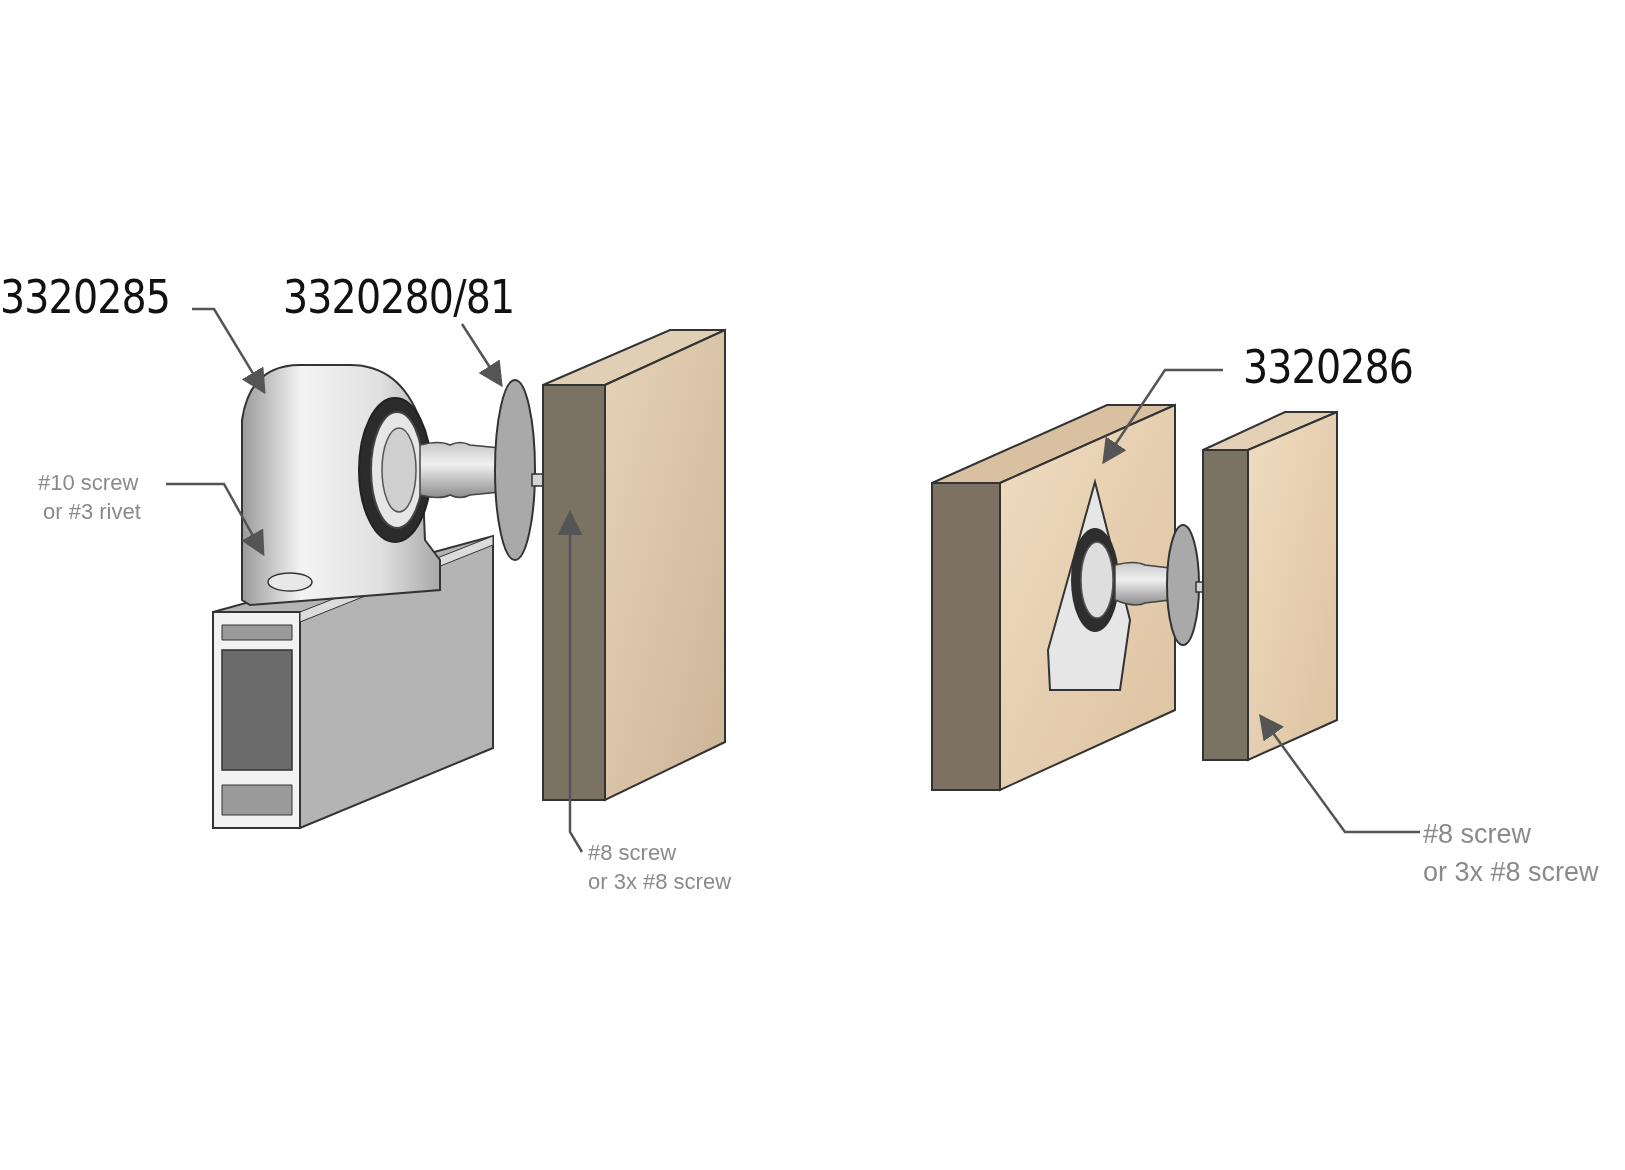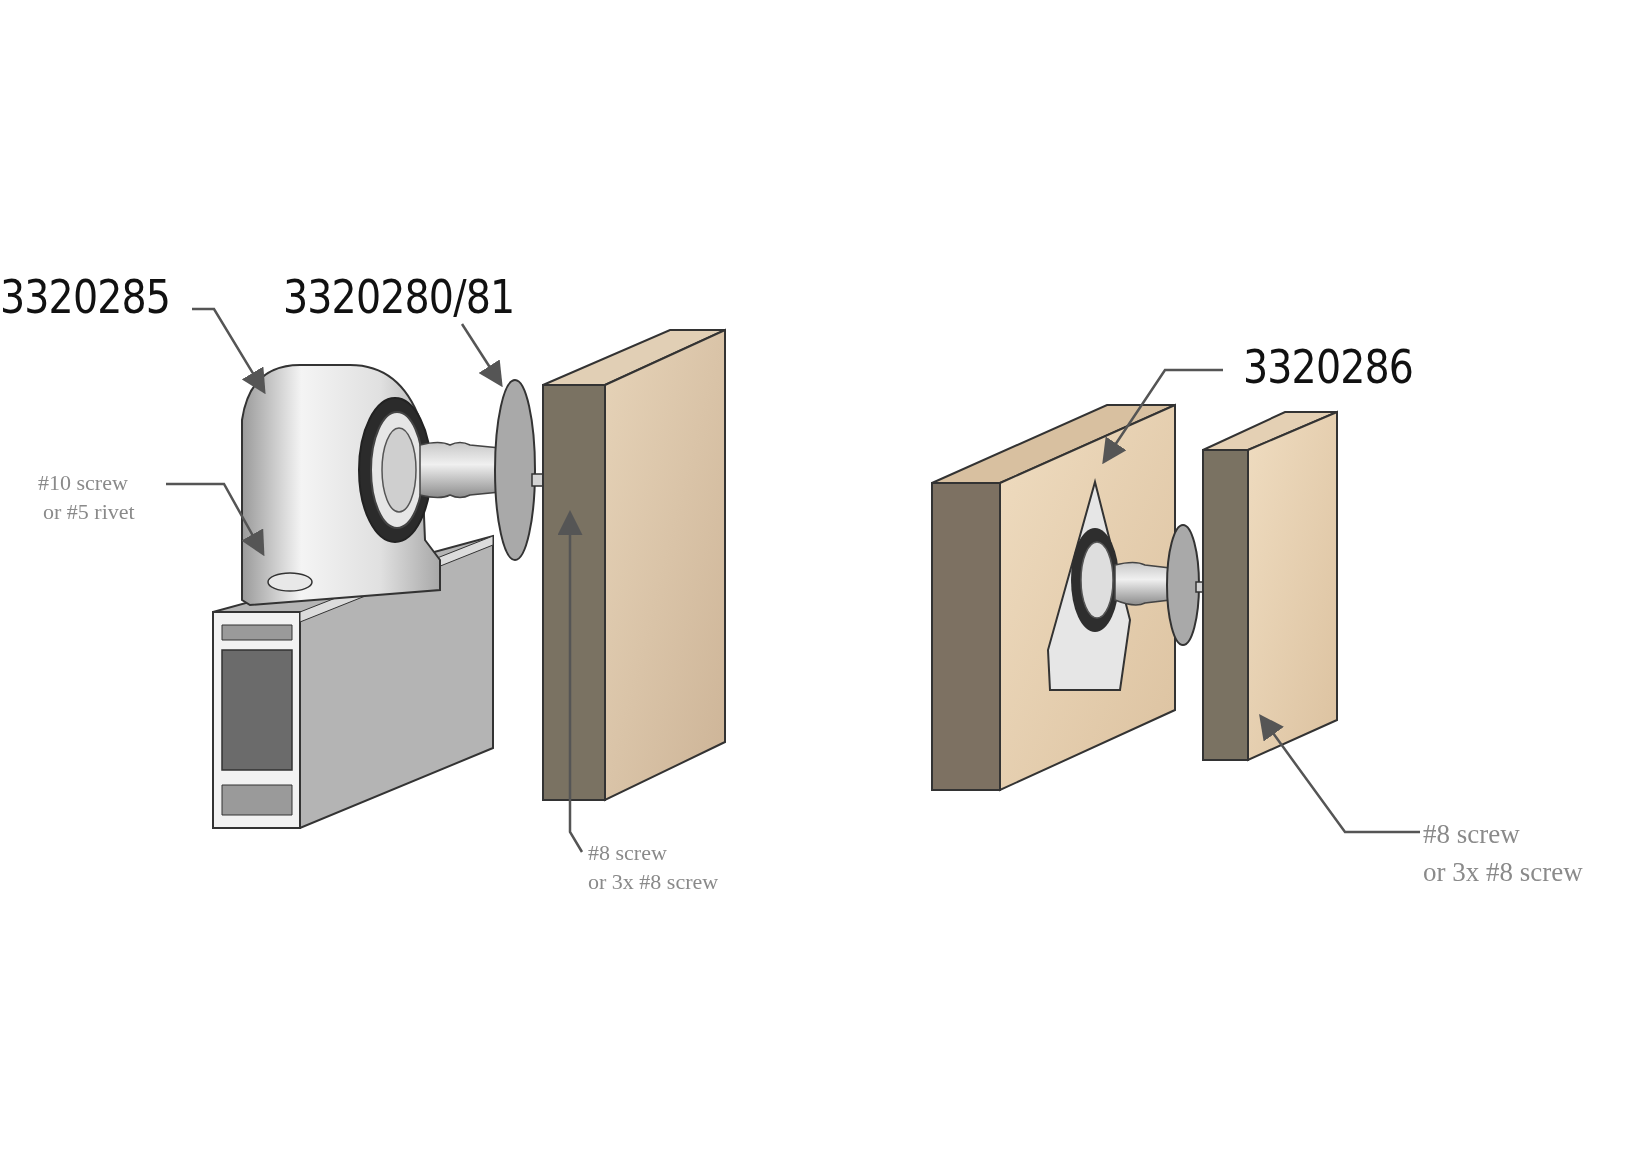--- a/index.html
+++ b/index.html
@@ -1,18 +1,18 @@
 <!DOCTYPE html>
 <html><head>
 <meta charset="utf-8">
 <style>
   html,body{margin:0;padding:0;background:#ffffff;}
   body{width:1625px;height:1170px;position:relative;overflow:hidden;font-family:"Liberation Sans",sans-serif;}
   .part-label{position:absolute;font-family:"DejaVu Sans",sans-serif;color:#111;font-size:46px;letter-spacing:-1px;line-height:1;transform:scaleX(0.86);transform-origin:left top;}
-  .note{position:absolute;font-family:Liberation Serif, serif;color:#8a8a8a;font-size:22px;line-height:29px;}
+  .note{position:absolute;font-family:Liberation Sans, sans-serif;color:#8a8a8a;font-size:22px;line-height:29px;}
   .note.big{font-size:27px;line-height:38px;}
   svg.scene{position:absolute;left:0;top:0;}
 </style>
 </head>
 <body>
 
 <svg class="scene" width="1625" height="1170" viewBox="0 0 1625 1170">
   <defs>
     <linearGradient id="woodFace" x1="0" y1="0" x2="1" y2="1">
       <stop offset="0" stop-color="#e6d3b8"></stop>
@@ -102,21 +102,21 @@
     <polyline points="1420,832 1345,832 1262,718" marker-end="url(#arrowhead)"></polyline>
   </g>
 </svg>
 
 <div class="part-label" style="left:0;top:274px;">3320285</div>
 <div class="part-label" style="left:283px;top:274px;">3320280/81</div>
 <div class="part-label" style="left:1243px;top:344px;">3320286</div>
 
 <div class="note" style="left:38px;top:468px;">
   <div>#10 screw</div>
-  <div style="padding-left:5px">or #5 rivet</div>
+  <div style="padding-left:5px">or #3 rivet</div>
 </div>
 
 <div class="note" style="left:588px;top:838px;">
   <div>#8 screw</div>
   <div>or 3x #8 screw</div>
 </div>
 
 <div class="note big" style="left:1423px;top:815px;">
   <div>#8 screw</div>
   <div>or 3x #8 screw</div>

